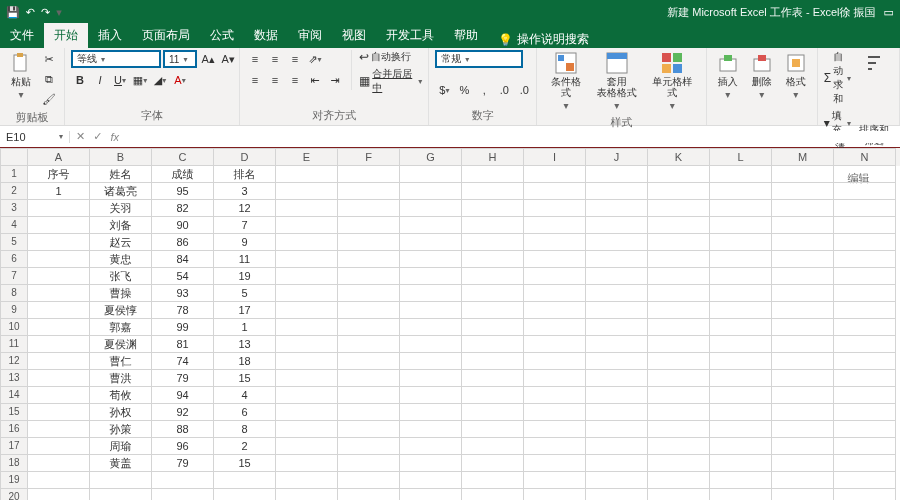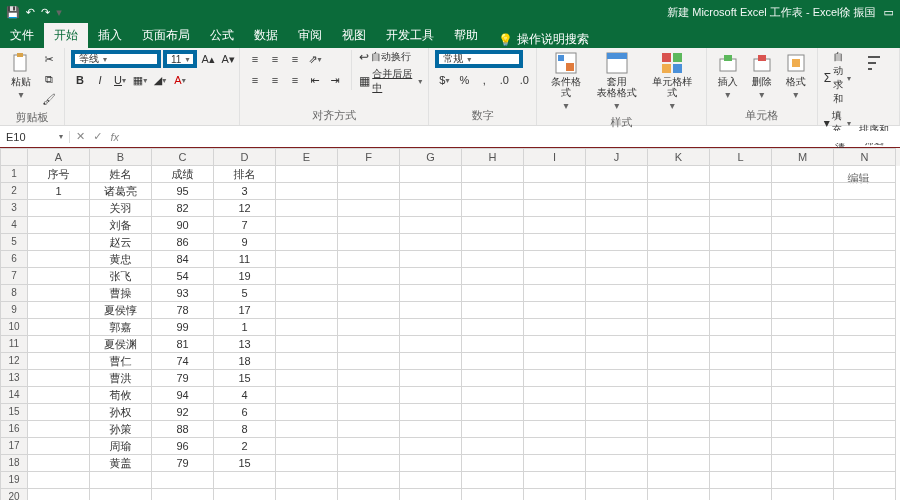--- a/index.html
+++ b/index.html
@@ -15,21 +15,21 @@
 .tabs .tell { display:flex; align-items:center; padding:0 10px; gap:4px; font-size:12px; }
 .ribbon { height:78px; background:#f3f2f1; border-bottom:1px solid #dcdcdc; display:flex; }
 .group { border-right:1px solid #e1e1e1; padding:2px 6px 0 6px; display:flex; flex-direction:column; justify-content:space-between; }
 .group .ctrls { display:flex; align-items:flex-start; gap:4px; flex:1; }
 .group .label { text-align:center; font-size:11px; color:#666; padding:2px 0; }
 .bigbtn { display:flex; flex-direction:column; align-items:center; gap:2px; padding:2px 4px; cursor:pointer; }
 .bigbtn .ic { width:22px; height:22px; display:flex; align-items:center; justify-content:center; }
 .bigbtn span { font-size:10px; line-height:11px; text-align:center; }
 .col { display:flex; flex-direction:column; gap:2px; }
 .row { display:flex; gap:2px; align-items:center; }
-.dd { border:4px solid #0369a1; background:#fff; height:18px; font-size:10px; display:flex; align-items:center; padding:0 4px; gap:4px; }
+.dd { border:2px solid #0369a1; background:#fff; height:18px; font-size:10px; display:flex; align-items:center; padding:0 4px; gap:4px; }
 .smbtn { width:18px; height:18px; display:flex; align-items:center; justify-content:center; border:1px solid transparent; cursor:pointer; font-size:11px;}
 .namebox { height:22px; border-bottom:1px solid #7f1d1d; display:flex; align-items:center; background:#fff; }
 .namebox .cellref { width:70px; border-right:1px solid #dcdcdc; padding:0 6px; font-size:11px; display:flex; align-items:center; justify-content:space-between; }
 .namebox .fxbar { flex:1; display:flex; align-items:center; padding:0 6px; gap:8px; font-size:11px; color:#888; }
 .sheet { position:relative; height:352px; overflow:hidden; }
 .colhdrs { display:flex; position:sticky; top:0; background:#f3f2f1; }
 .corner { width:28px; height:18px; border:1px solid #d4d4d4; background:#f3f2f1; }
 .colhdr { width:62px; height:18px; border:1px solid #d4d4d4; border-left:none; background:#f3f2f1; text-align:center; font-size:11px; color:#555; line-height:17px; }
 .rows { }
 .r { display:flex; }
@@ -125,20 +125,21 @@
         <div class="smbtn">
             <span>◢</span>
             <span class="caret">▾</span>
           </div>
         <div class="smbtn">
             <span style="color:#c00;">A</span>
             <span class="caret">▾</span>
           </div>
       </div>
     </div>
+    <div class="label">字体</div>
   </div>
 
   <div class="group" style="min-width:170px;">
     <div class="ctrls">
       <div class="col" style="gap:3px;">
         <div class="row">
           <div class="smbtn">≡</div>
           <div class="smbtn">≡</div>
           <div class="smbtn">≡</div>
           <div class="smbtn">⇗<span class="caret">▾</span></div>
@@ -161,21 +162,21 @@
             <span>▦</span>
             <span style="font-size:10px;text-decoration:underline;">合并后居中</span>
             <span class="caret">▾</span>
           </div>
       </div>
     </div>
     <div class="label">对齐方式</div>
   </div>
 
   <div class="group" style="min-width:100px;">
-    <div class="ctrls col" style="gap:3px;">
+    <div class="ctrls col" style="gap:13px;">
       <div class="dd" style="width:88px;">
           <span>常规</span>
           <span class="caret">▾</span>
         </div>
       <div class="row">
         <div class="smbtn">$<span class="caret">▾</span></div>
         <div class="smbtn">%</div>
         <div class="smbtn">,</div>
         <div class="smbtn">.0</div>
         <div class="smbtn">.0</div>
@@ -250,21 +251,20 @@
           <div class="ic">
             <svg width="20" height="20">
               <rect x="2" y="2" width="16" height="16" fill="#fff" stroke="#888"></rect>
               <path d="M6 6h8v8h-8z" fill="#f0ad4e"></path>
             </svg>
           </div>
           <span>格式</span>
           <span class="caret">▾</span>
         </div>
     </div>
-    <div class="label">单元格</div>
   </div>
 
   <div class="group editgrp" style="flex:1;">
     <div class="ctrls">
       <div class="col">
         <div class="row">
             <span>Σ</span>
             <span class="smtext">自动求和</span>
             <span class="caret">▾</span>
           </div>

